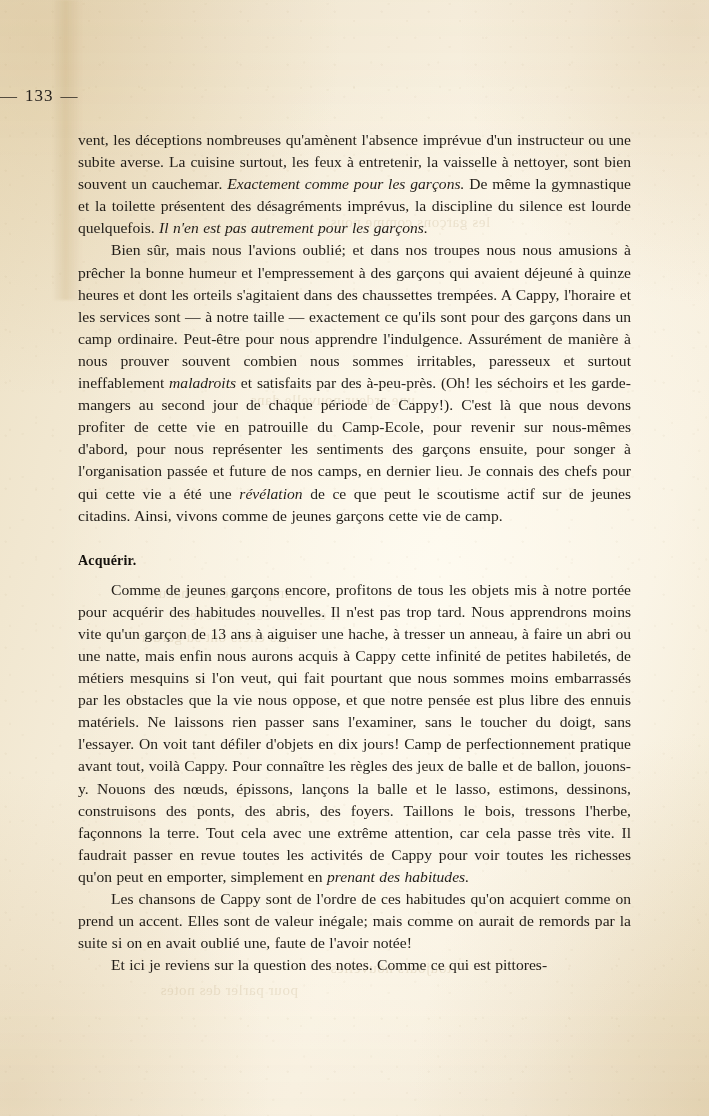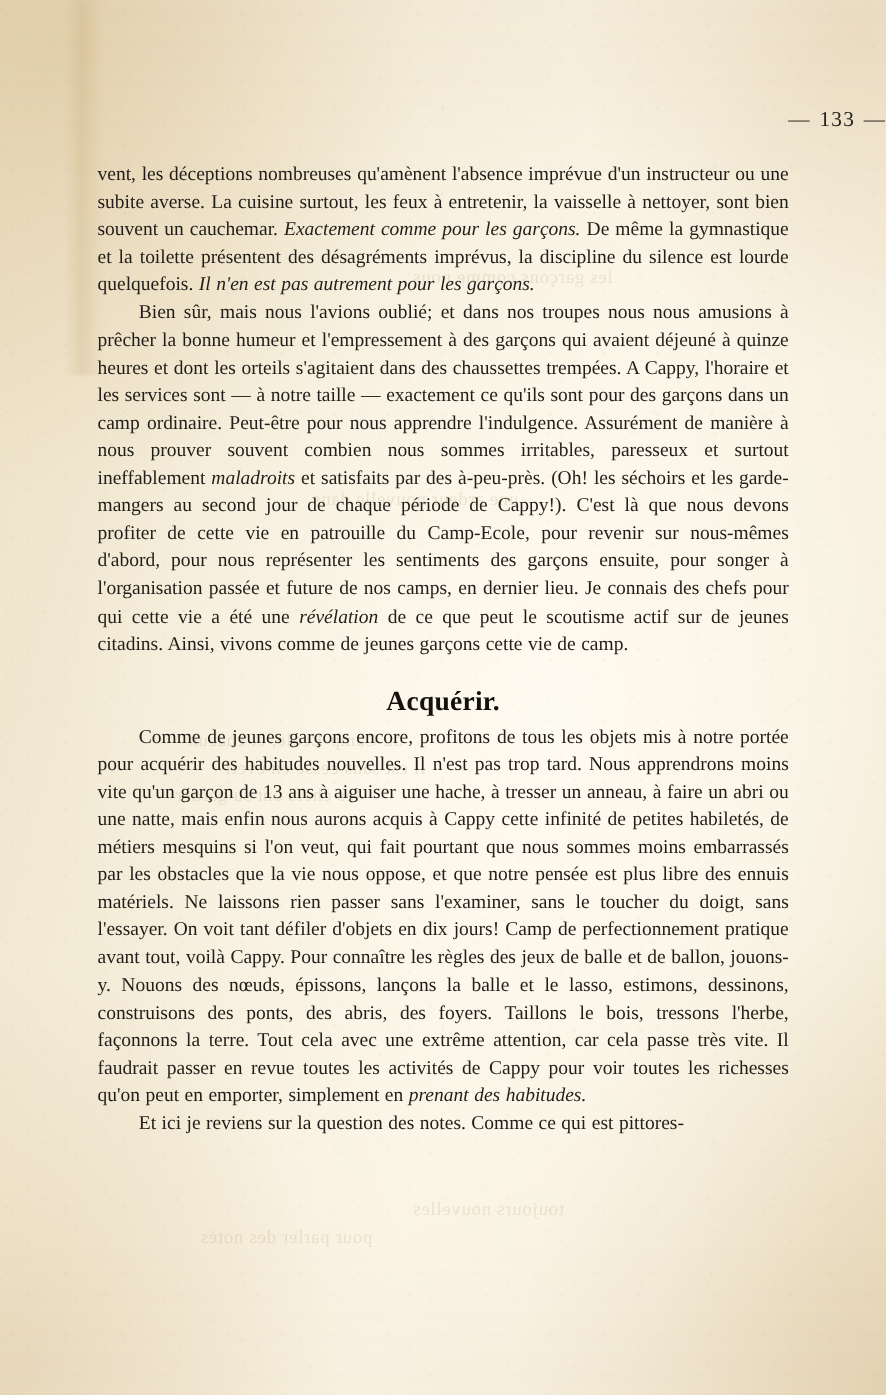--- a/index.html
+++ b/index.html
@@ -63,21 +63,21 @@
     transform: scaleX(-1);
     white-space: nowrap;
   }
 
   
   #folio {
     position: absolute;
     top: 86px;
     left: 0;
     width: 709px;
-    text-align: right;
+    text-align: left;
     font-size: 17px;
     color: #25211c;
     letter-spacing: 1px;
   }
   #folio .dash { color: #3a342b; }
   #folio .num  {
     font-family: "Liberation Serif", serif;
     font-size: 17px;
     padding: 0 7px;
   }
@@ -99,24 +99,24 @@
     word-spacing: 0.5px;
     -webkit-font-smoothing: antialiased;
   }
   p.indent { text-indent: 33px; }
   p.noindent { text-indent: 0; }
   i { font-style: italic; }
 
   
   h2.heading {
     margin: 0;
-    font-size: 22px;
+    font-size: 14px;
     font-weight: bold;
     color: #14110d;
-    text-align: center;
+    text-align: left;
     line-height: 22px;
     letter-spacing: 0.2px;
     font-family: "Liberation Serif", serif;
   }
   .head-gap-before { height: 23px; }
   .head-gap-after  { height: 7px; }
 
   
   #inkwash {
     position: absolute;
@@ -151,17 +151,18 @@
     <span class="dash">—</span><span class="num">133</span><span class="dash">—</span>
   </div>
 
   <div id="textblock">
       <p class="para noindent"><span>vent, les déceptions nombreuses qu'amènent l'absence imprévue d'un instructeur ou une subite averse. La cuisine surtout, les feux à entretenir, la vaisselle à nettoyer, sont bien souvent un cauchemar. </span><i>Exactement comme pour les garçons.</i><span> De même la gymnastique et la toilette présentent des désagréments imprévus, la discipline du silence est lourde quelquefois. </span><i>Il n'en est pas autrement pour les garçons.</i></p>
       <p class="para indent"><span>Bien sûr, mais nous l'avions oublié; et dans nos troupes nous nous amusions à prêcher la bonne humeur et l'empressement à des garçons qui avaient déjeuné à quinze heures et dont les orteils s'agitaient dans des chaussettes trempées. A Cappy, l'horaire et les services sont — à notre taille — exactement ce qu'ils sont pour des garçons dans un camp ordinaire. Peut-être pour nous apprendre l'indulgence. Assurément de manière à nous prouver souvent combien nous sommes irritables, paresseux et surtout ineffablement </span><i>maladroits</i><span> et satisfaits par des à-peu-près. (Oh! les séchoirs et les garde-mangers au second jour de chaque période de Cappy!). C'est là que nous devons profiter de cette vie en patrouille du Camp-Ecole, pour revenir sur nous-mêmes d'abord, pour nous représenter les sentiments des garçons ensuite, pour songer à l'organisation passée et future de nos camps, en dernier lieu. Je connais des chefs pour qui cette vie a été une </span><i>révélation</i><span> de ce que peut le scoutisme actif sur de jeunes citadins. Ainsi, vivons comme de jeunes garçons cette vie de camp.</span></p>
       <div class="head-gap-before"></div>
       <h2 class="heading">Acquérir.</h2>
       <div class="head-gap-after"></div>
       <p class="para indent"><span>Comme de jeunes garçons encore, profitons de tous les objets mis à notre portée pour acquérir des habitudes nouvelles. Il n'est pas trop tard. Nous apprendrons moins vite qu'un garçon de 13 ans à aiguiser une hache, à tresser un anneau, à faire un abri ou une natte, mais enfin nous aurons acquis à Cappy cette infinité de petites habiletés, de métiers mesquins si l'on veut, qui fait pourtant que nous sommes moins embarrassés par les obstacles que la vie nous oppose, et que notre pensée est plus libre des ennuis matériels. Ne laissons rien passer sans l'examiner, sans le toucher du doigt, sans l'essayer. On voit tant défiler d'objets en dix jours! Camp de perfectionnement pratique avant tout, voilà Cappy. Pour connaître les règles des jeux de balle et de ballon, jouons-y. Nouons des nœuds, épissons, lançons la balle et le lasso, estimons, dessinons, construisons des ponts, des abris, des foyers. Taillons le bois, tressons l'herbe, façonnons la terre. Tout cela avec une extrême attention, car cela passe très vite. Il faudrait passer en revue toutes les activités de Cappy pour voir toutes les richesses qu'on peut en emporter, simplement en </span><i>prenant des habitudes.</i></p>
+      <p class="para indent"><span>Les chansons de Cappy sont de l'ordre de ces habitudes qu'on acquiert comme on prend un accent. Elles sont de valeur inégale; mais comme on aurait de remords par la suite si on en avait oublié une, faute de l'avoir notée!</span></p>
       <p class="para indent"><span>Et ici je reviens sur la question des notes. Comme ce qui est pittores-</span></p>
     </div>
 
   <div id="inkwash"></div>
 </div>
 
 </body></html>

